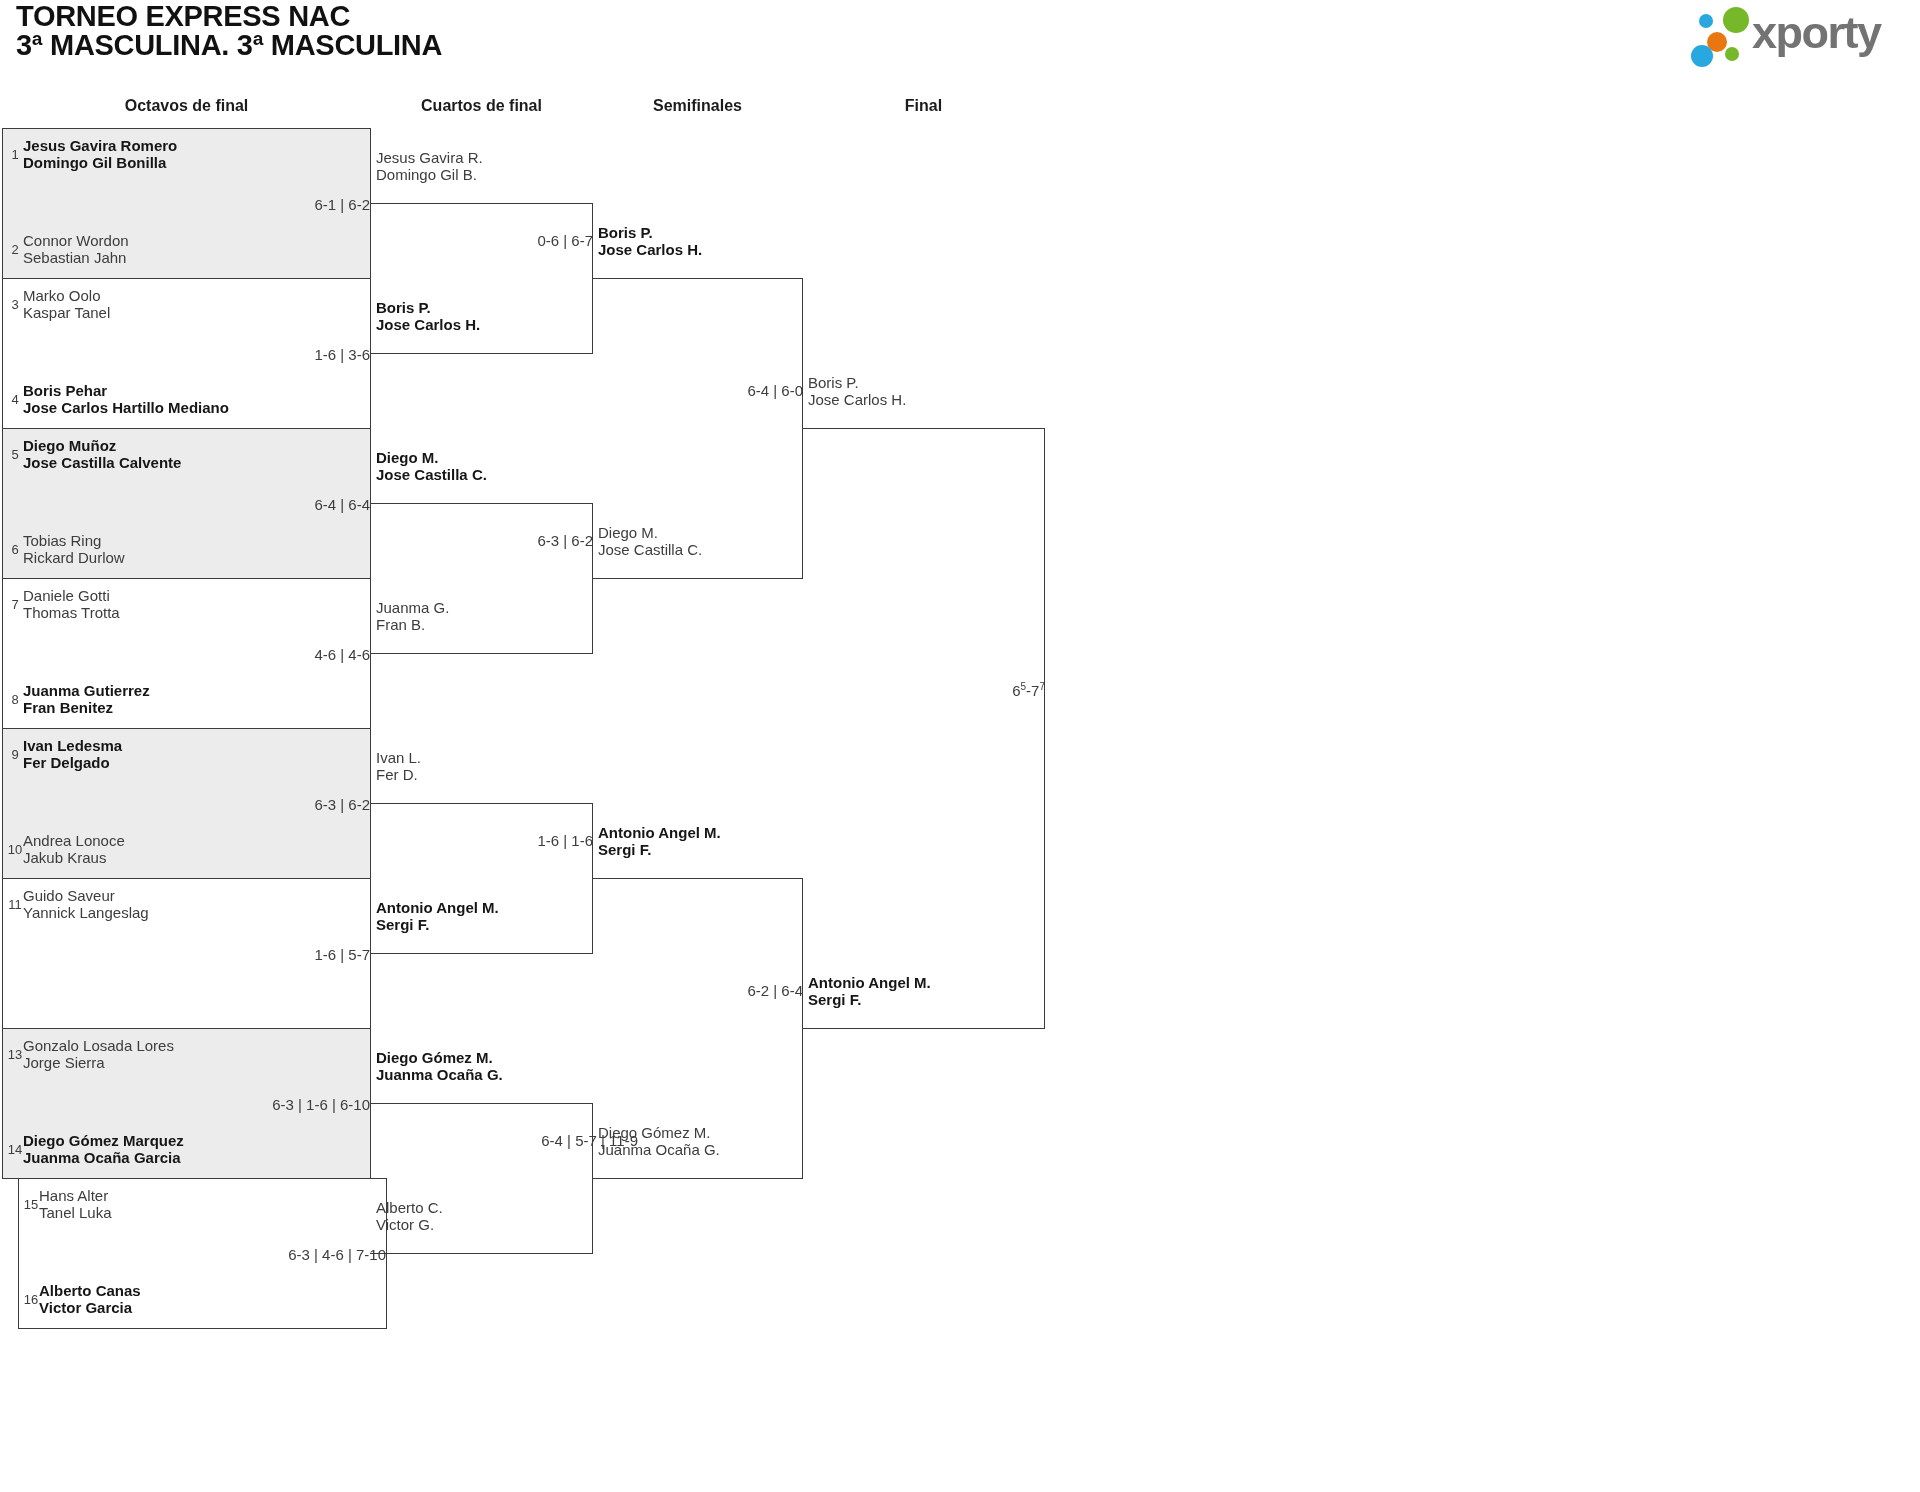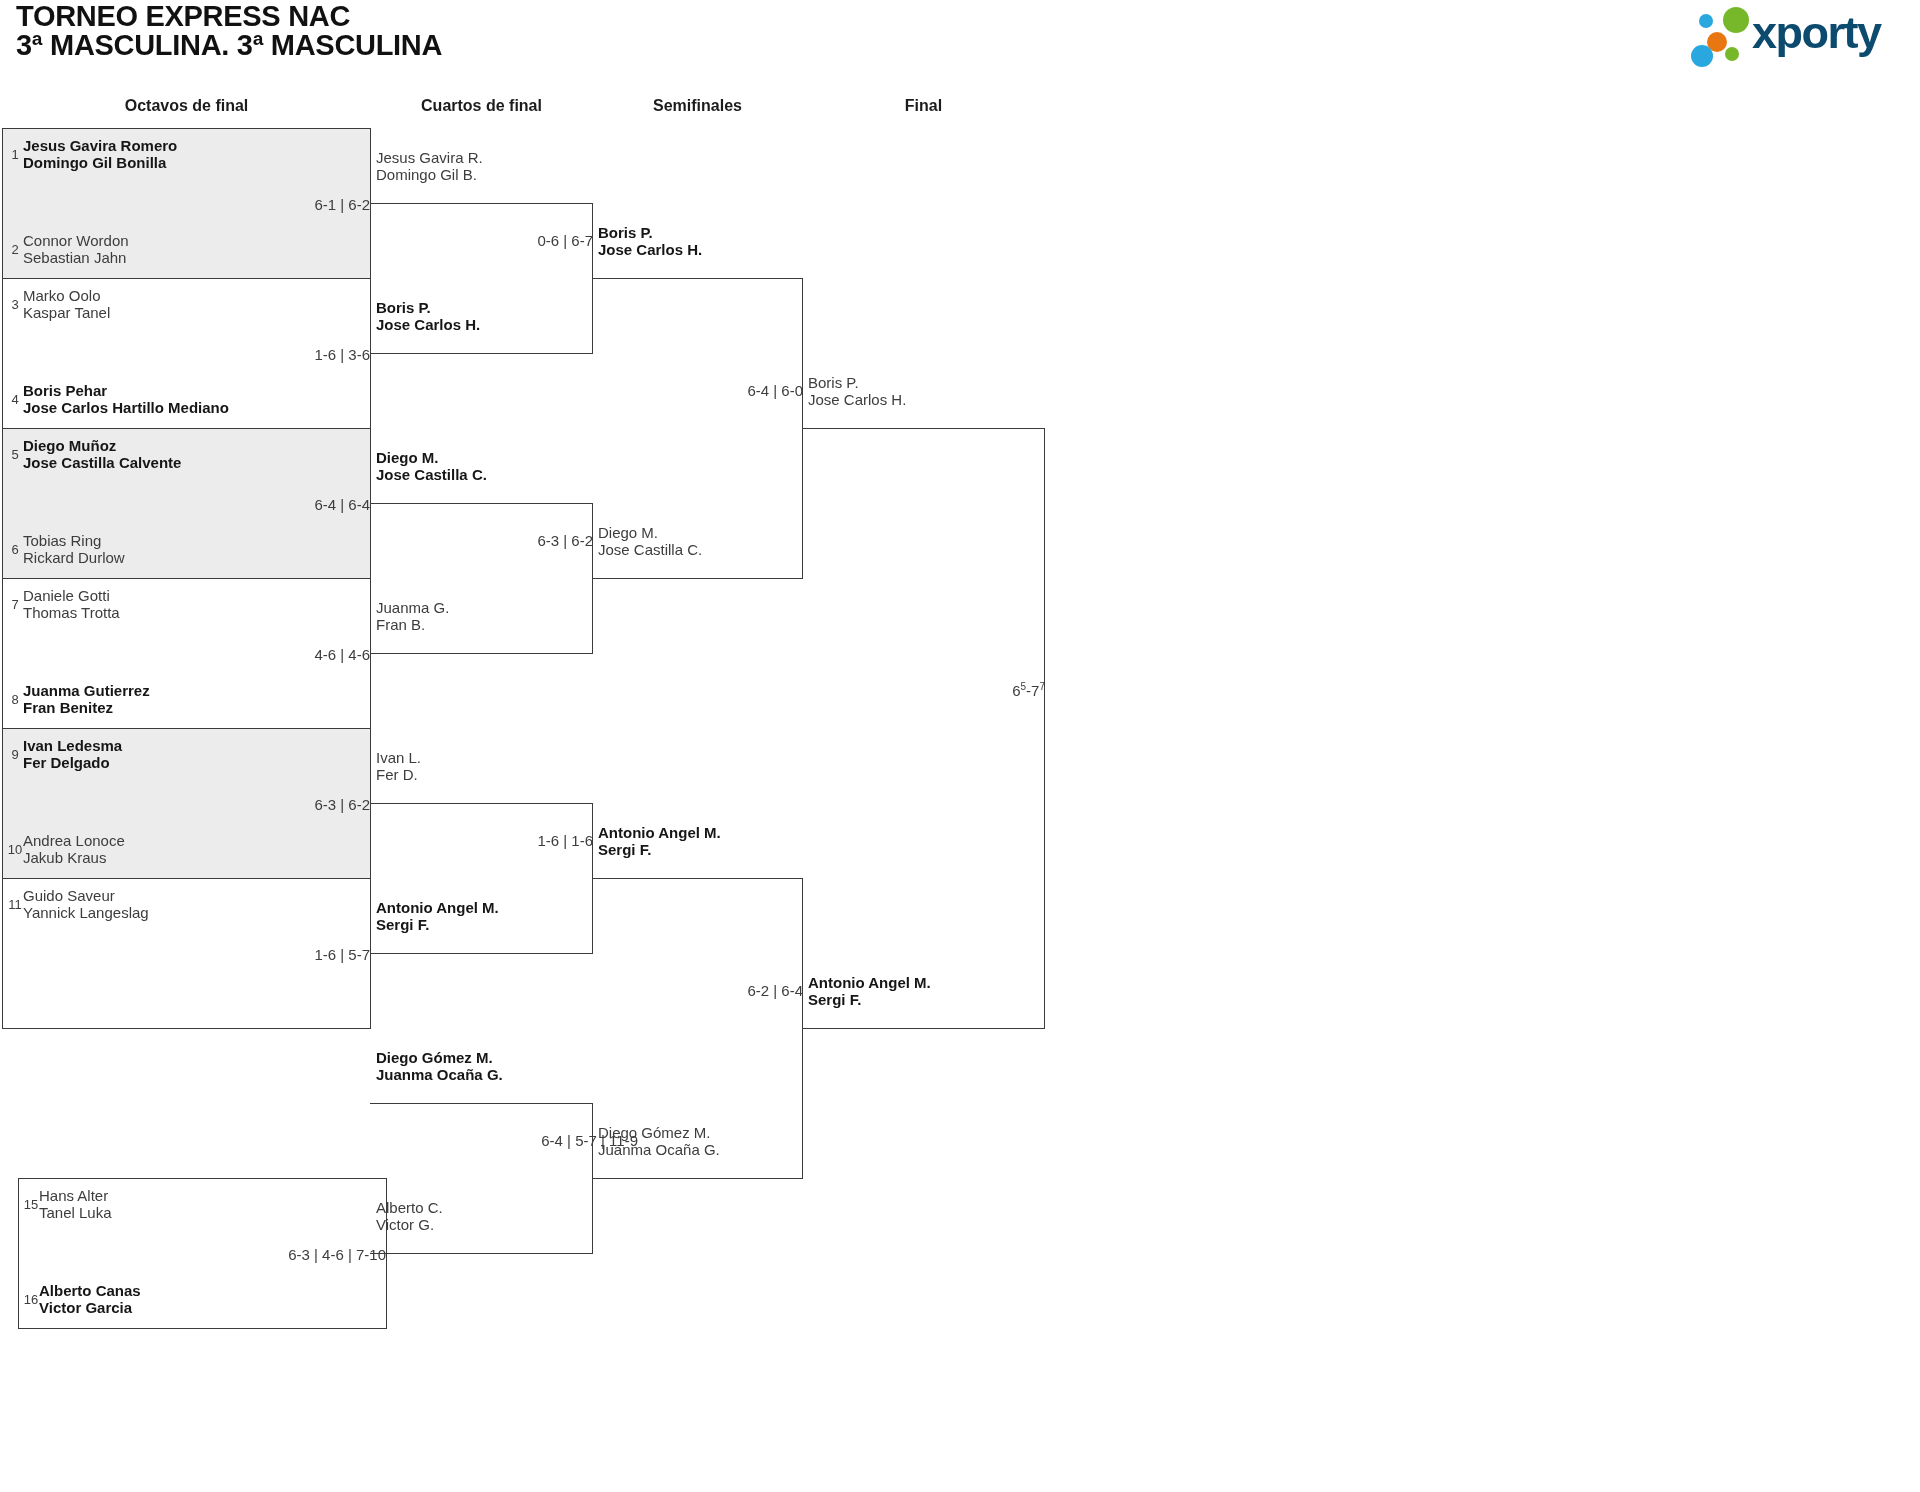--- a/index.html
+++ b/index.html
@@ -24,21 +24,21 @@
         background:transparent;}
   .adv{position:absolute;font-size:15px;line-height:17px;color:#3d3d3d;white-space:nowrap;}
   .adv div{white-space:nowrap;}
   .adv.winner{font-weight:700;color:#161616;}
   .rscore{position:absolute;text-align:right;font-size:15px;line-height:18px;color:#3d3d3d;}
   .tb{font-size:10px;vertical-align:super;line-height:0;}
   
   .logo{position:absolute;left:1688px;top:2px;width:226px;height:64px;}
   .dot{position:absolute;border-radius:50%;}
   .logo-text{position:absolute;left:64px;top:0px;font-size:45px;line-height:62px;font-weight:700;
-             letter-spacing:-1.5px;color:#0c4a6e;}
+             letter-spacing:-1.5px;color:#737373;}
 </style>
 </head>
 <body>
 
 <div class="canvas">
 
   <div class="title" style="top:2px">TORNEO EXPRESS NAC</div>
   <div class="title" style="top:31px">3ª MASCULINA. 3ª MASCULINA</div>
 
   <div class="logo">
@@ -149,20 +149,37 @@
     <div class="trow" style="top:8px">
       <span class="seed">11</span>
       <div class="names">
         <div>Guido Saveur</div>
         <div>Yannick Langeslag</div>
       </div>
     </div>
     <div class="score">1-6 | 5-7</div>
   </div>
 
+  <div class="box alt" style="left:2px;top:1028px;width:369px;height:151px">
+    <div class="trow" style="top:8px">
+      <span class="seed">13</span>
+      <div class="names">
+        <div>Gonzalo Losada Lores</div>
+        <div>Jorge Sierra</div>
+      </div>
+    </div>
+    <div class="score">6-3 | 1-6 | 6-10</div>
+    <div class="trow" style="bottom:12px">
+      <span class="seed">14</span>
+      <div class="names winner">
+        <div>Diego Gómez Marquez</div>
+        <div>Juanma Ocaña Garcia</div>
+      </div>
+    </div>
+  </div>
 
   <div class="box" style="left:18px;top:1178px;width:369px;height:151px">
     <div class="trow" style="top:8px">
       <span class="seed">15</span>
       <div class="names">
         <div>Hans Alter</div>
         <div>Tanel Luka</div>
       </div>
     </div>
     <div class="score">6-3 | 4-6 | 7-10</div>

